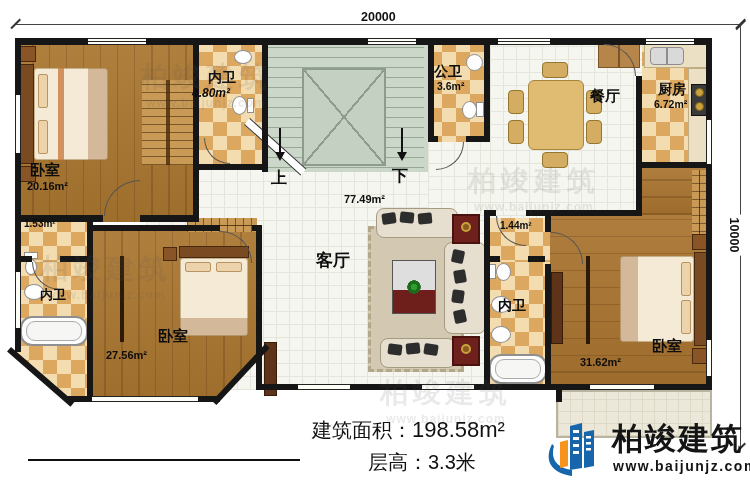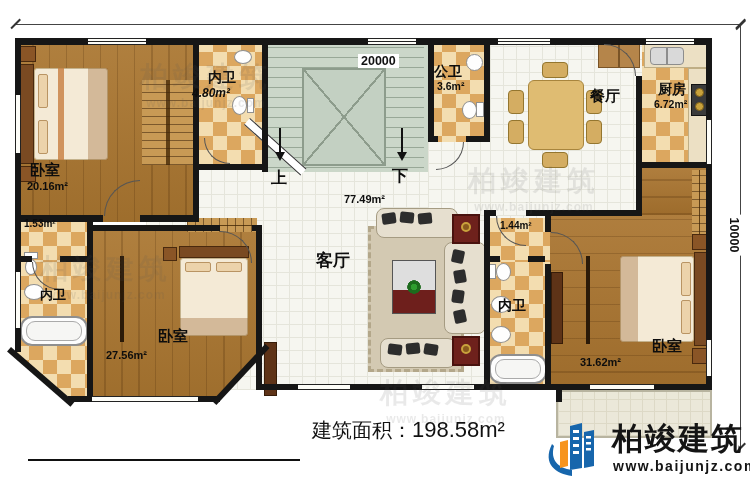--- a/index.html
+++ b/index.html
@@ -269,21 +269,21 @@
   <div class="lbl" style="left:158px;top:328px;font-size:15px;">卧室</div>
   <div class="lbl" style="left:106px;top:350px;font-size:11px;">27.56m²</div>
   <div class="lbl" style="left:500px;top:221px;font-size:10px;">1.44m²</div>
   <div class="lbl" style="left:498px;top:298px;font-size:14px;">内卫</div>
   <div class="lbl" style="left:652px;top:338px;font-size:15px;">卧室</div>
   <div class="lbl" style="left:580px;top:357px;font-size:11px;">31.62m²</div>
 
   <div class="dim" style="left:15px;top:24px;width:726px;height:1px;"></div>
   <div class="tick" style="left:9px;top:23px;transform:rotate(-45deg);"></div>
   <div class="tick" style="left:734px;top:23px;transform:rotate(-45deg);"></div>
-  <div class="dimtxt" style="left:358px;top:10px;margin-top:44px;">20000</div>
+  <div class="dimtxt" style="left:358px;top:10px;">20000</div>
   <div class="dim" style="left:740px;top:24px;width:1px;height:424px;"></div>
   <div class="tick" style="left:734px;top:24px;transform:rotate(-45deg);"></div>
   <div class="tick" style="left:734px;top:447px;transform:rotate(-45deg);"></div>
   <div class="dimtxt" style="left:714px;top:228px;transform:rotate(90deg);transform-origin:center;">10000</div>
 
   <div class="wm" style="left:140px;top:58px;">
     <div class="wm1">柏竣建筑</div>
     <div class="wm2">www.baijunjz.com</div>
   </div>
   <div class="wm" style="left:468px;top:162px;">
@@ -296,20 +296,23 @@
   </div>
   <div class="wm" style="left:380px;top:374px;">
     <div class="wm1">柏竣建筑</div>
     <div class="wm2">www.baijunjz.com</div>
   </div>
 
   <div class="abs" style="left:28px;top:459px;width:272px;height:2px;background:#111;"></div>
 
   <div class="abs" style="left:312px;top:417px;font-size:20px;color:#111;white-space:nowrap;">
     <span>建筑面积：</span><span style="font-size:22px;">198.58m²</span>
+  </div>
+  <div class="abs" style="left:368px;top:449px;font-size:20px;color:#111;white-space:nowrap;">
+    <span>层高：</span><span>3.3米</span>
   </div>
 
   <div class="abs" style="left:540px;top:412px;width:205px;height:70px;">
     <span style="position:absolute;left:0;top:2px;">
       <svg width="66" height="64" viewBox="0 0 66 64">
         <path d="M12 30 C2 50 16 60 32 62 L32 56 C18 54 10 46 14 32 Z" fill="#1766ac"></path>
         <polygon points="20,28 28,26 28,52 20,54" fill="#f7941d"></polygon>
         <polygon points="30,12 42,9 42,54 30,56" fill="#1766ac"></polygon>
         <polygon points="44,18 54,16 54,52 44,54" fill="#1766ac"></polygon>
         <rect x="33" y="16" width="6" height="3" fill="#fff"></rect>

